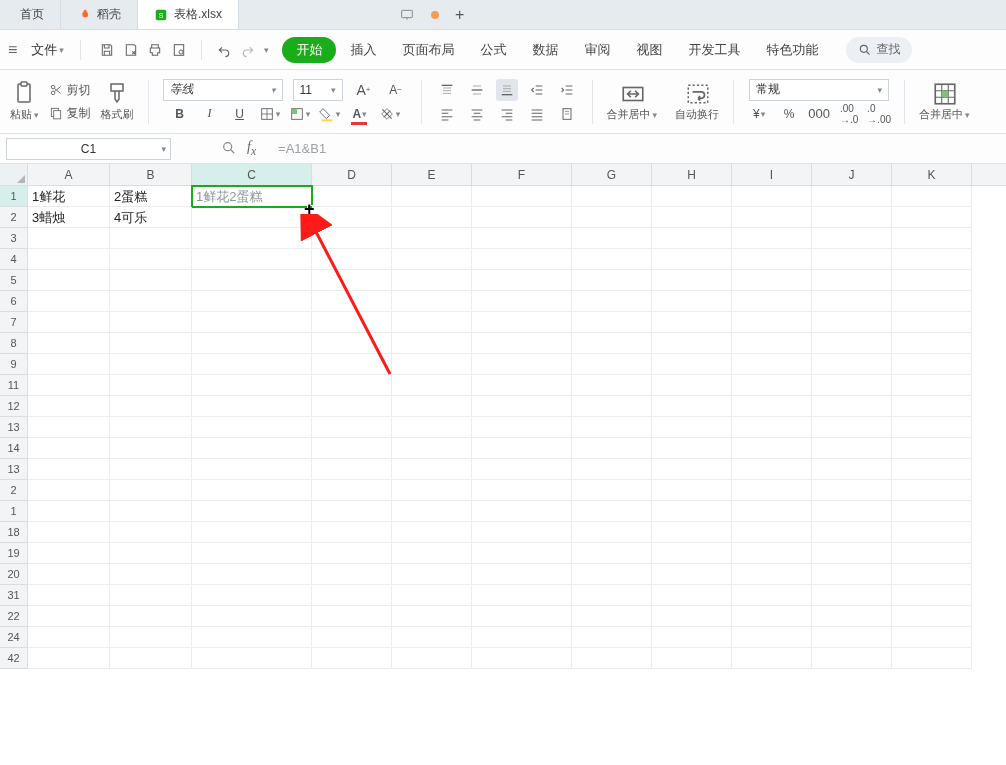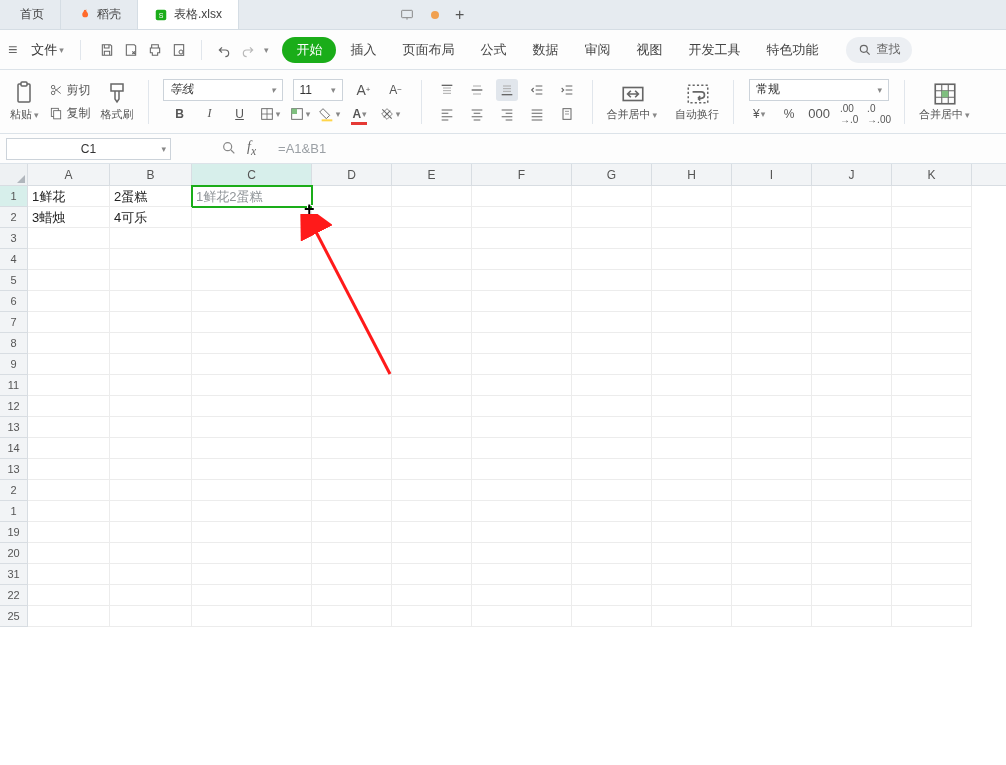--- a/index.html
+++ b/index.html
@@ -695,20 +695,34 @@
         <div class="cell" style="width: 80px;"></div>
         <div class="cell" style="width: 80px;"></div>
         <div class="cell" style="width: 100px;"></div>
         <div class="cell" style="width: 80px;"></div>
         <div class="cell" style="width: 80px;"></div>
         <div class="cell" style="width: 80px;"></div>
         <div class="cell" style="width: 80px;"></div>
         <div class="cell" style="width: 80px;"></div>
       </div>
       <div class="row">
+        <div class="rh">18</div>
+        <div class="cell" style="width: 82px;"></div>
+        <div class="cell" style="width: 82px;"></div>
+        <div class="cell" style="width: 120px;"></div>
+        <div class="cell" style="width: 80px;"></div>
+        <div class="cell" style="width: 80px;"></div>
+        <div class="cell" style="width: 100px;"></div>
+        <div class="cell" style="width: 80px;"></div>
+        <div class="cell" style="width: 80px;"></div>
+        <div class="cell" style="width: 80px;"></div>
+        <div class="cell" style="width: 80px;"></div>
+        <div class="cell" style="width: 80px;"></div>
+      </div>
+      <div class="row">
         <div class="rh">19</div>
         <div class="cell" style="width: 82px;"></div>
         <div class="cell" style="width: 82px;"></div>
         <div class="cell" style="width: 120px;"></div>
         <div class="cell" style="width: 80px;"></div>
         <div class="cell" style="width: 80px;"></div>
         <div class="cell" style="width: 100px;"></div>
         <div class="cell" style="width: 80px;"></div>
         <div class="cell" style="width: 80px;"></div>
         <div class="cell" style="width: 80px;"></div>
@@ -751,21 +765,35 @@
         <div class="cell" style="width: 80px;"></div>
         <div class="cell" style="width: 80px;"></div>
         <div class="cell" style="width: 100px;"></div>
         <div class="cell" style="width: 80px;"></div>
         <div class="cell" style="width: 80px;"></div>
         <div class="cell" style="width: 80px;"></div>
         <div class="cell" style="width: 80px;"></div>
         <div class="cell" style="width: 80px;"></div>
       </div>
       <div class="row">
-        <div class="rh">25</div>
+        <div class="rh">24</div>
+        <div class="cell" style="width: 82px;"></div>
+        <div class="cell" style="width: 82px;"></div>
+        <div class="cell" style="width: 120px;"></div>
+        <div class="cell" style="width: 80px;"></div>
+        <div class="cell" style="width: 80px;"></div>
+        <div class="cell" style="width: 100px;"></div>
+        <div class="cell" style="width: 80px;"></div>
+        <div class="cell" style="width: 80px;"></div>
+        <div class="cell" style="width: 80px;"></div>
+        <div class="cell" style="width: 80px;"></div>
+        <div class="cell" style="width: 80px;"></div>
+      </div>
+      <div class="row">
+        <div class="rh">42</div>
         <div class="cell" style="width: 82px;"></div>
         <div class="cell" style="width: 82px;"></div>
         <div class="cell" style="width: 120px;"></div>
         <div class="cell" style="width: 80px;"></div>
         <div class="cell" style="width: 80px;"></div>
         <div class="cell" style="width: 100px;"></div>
         <div class="cell" style="width: 80px;"></div>
         <div class="cell" style="width: 80px;"></div>
         <div class="cell" style="width: 80px;"></div>
         <div class="cell" style="width: 80px;"></div>

